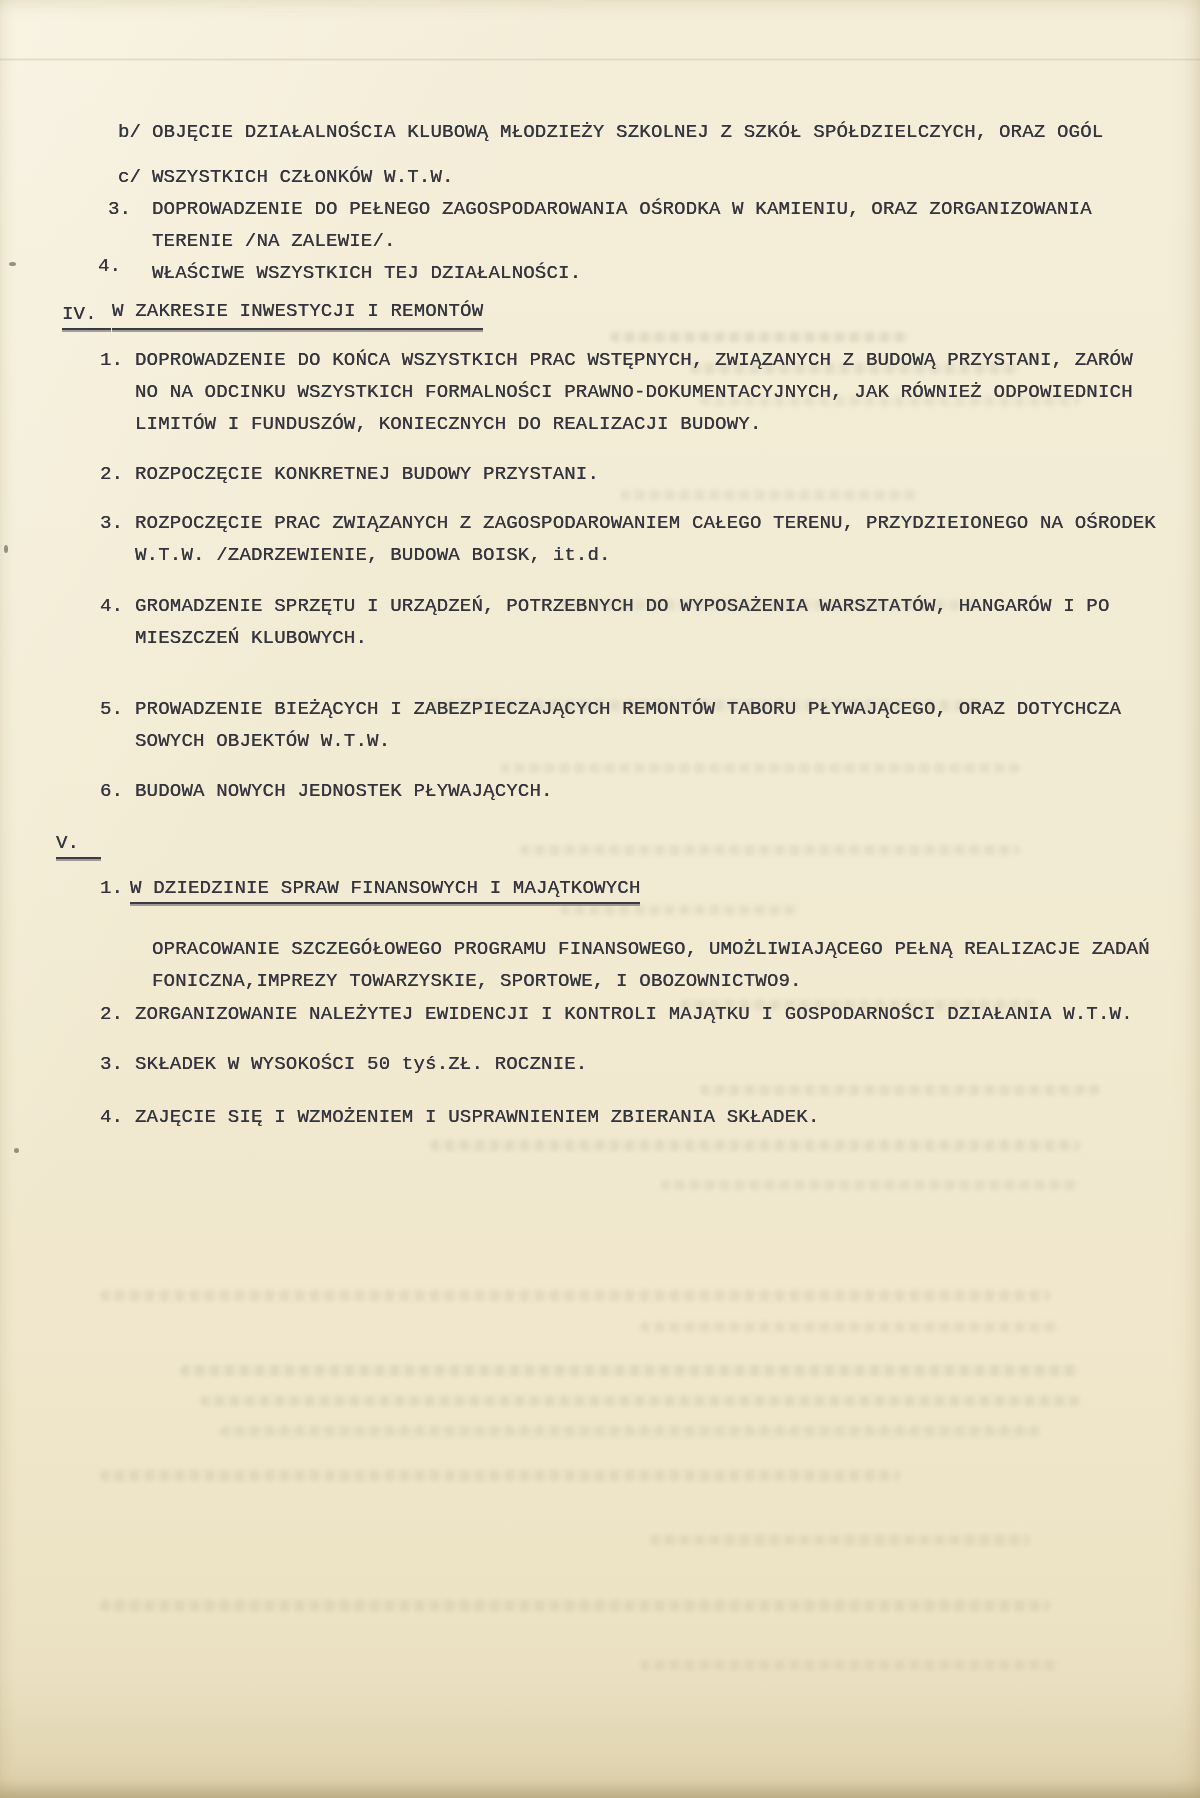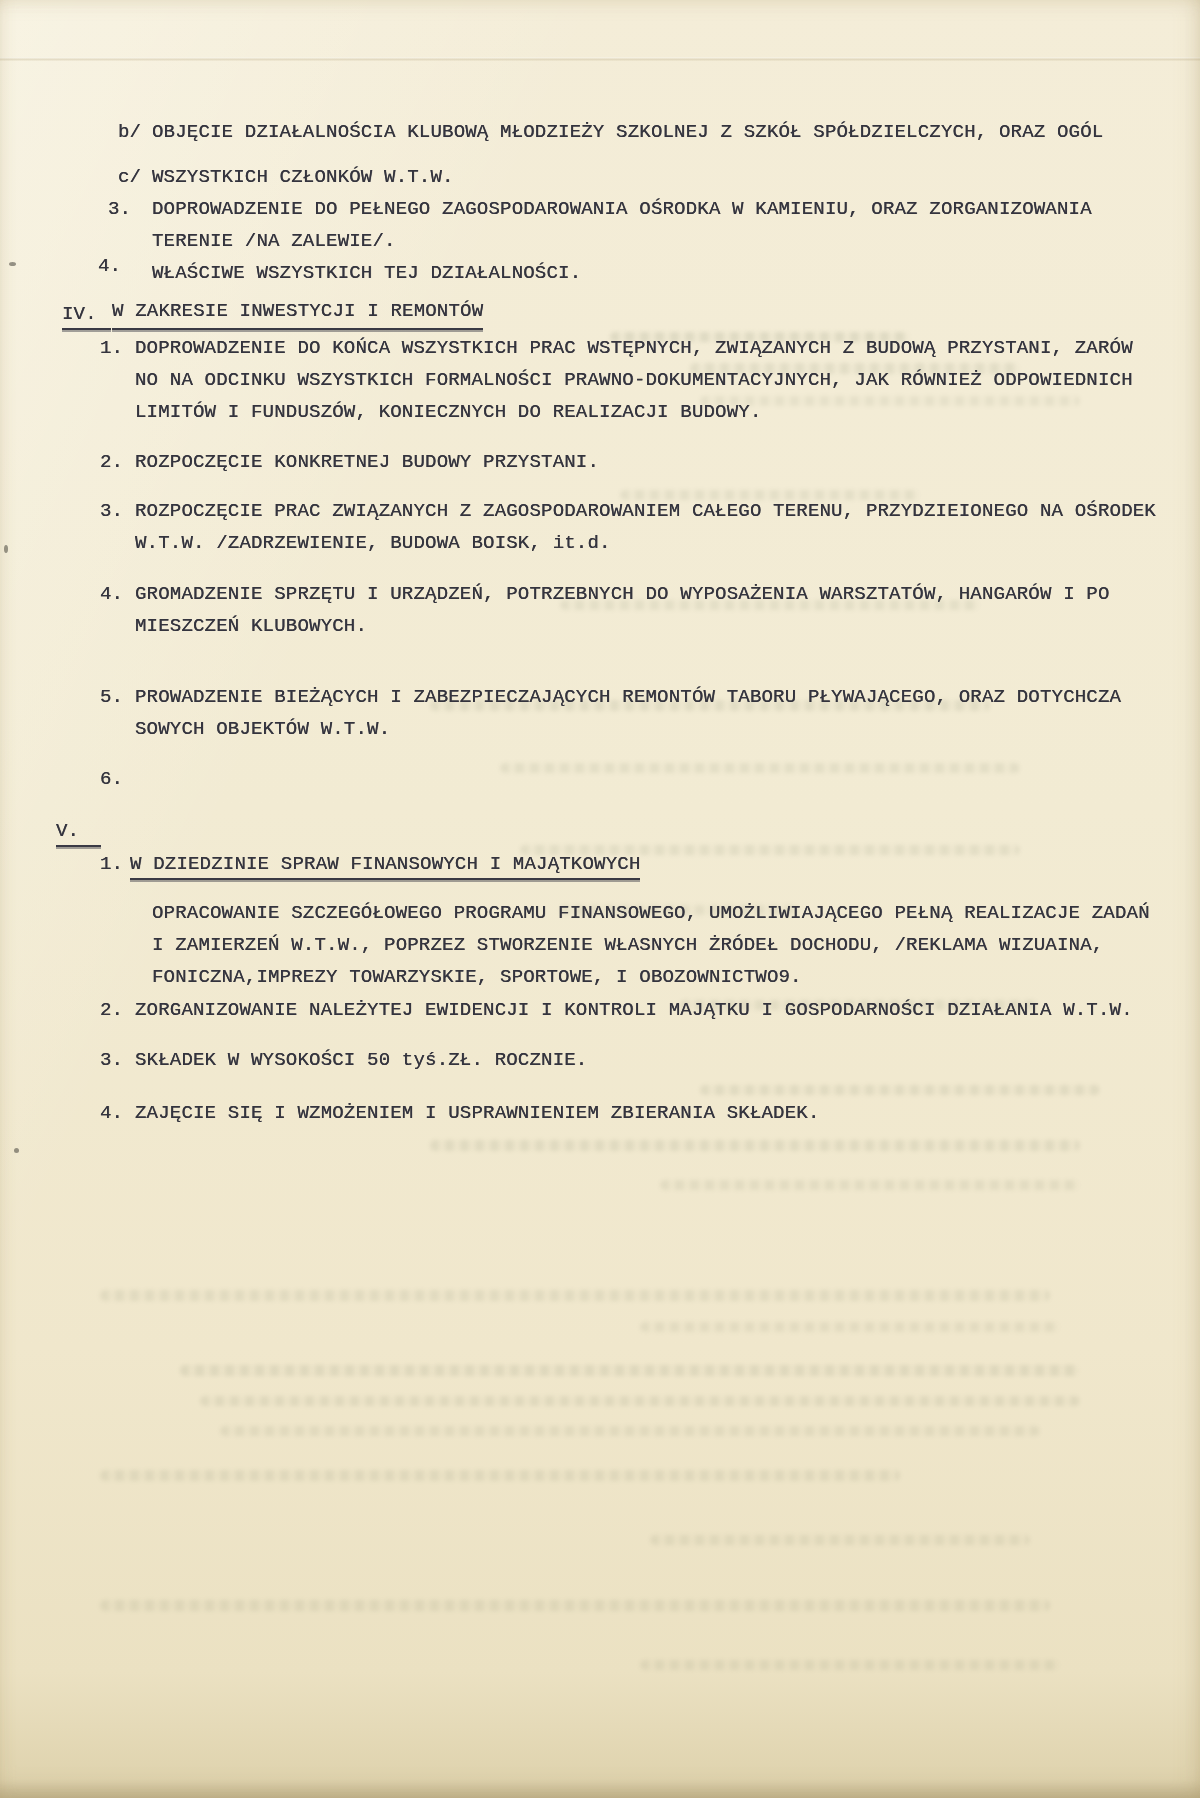--- a/index.html
+++ b/index.html
@@ -41,21 +41,21 @@
   .il-c{margin-left:118px;margin-top:13px;} .il-c .marker{width:34px;}
   .il-3{margin-left:108px;} .il-3 .marker{width:44px;}
   .il-4{margin-left:98px;} .il-4 .marker{width:54px;}
   .raised{position:relative;top:-7px;}
   .sec-head{display:flex;margin-left:62px;margin-top:9px;}
   .sec-head .marker{width:50px;}
   .ul{
     display:inline-block;line-height:26px;
     border-bottom:2px solid #3a3a44;
     box-shadow:0 2px 0 0 rgba(58,58,68,0.45);
-    padding-bottom:1px;margin-bottom:1px;
+    padding-bottom:1px;margin-bottom:13px;
   }
   .ul-num{padding-right:14px;}
   .iv-item{margin-left:100px;} .iv-item .marker{width:35px;}
   .mt18{margin-top:18px;} .mt17{margin-top:17px;} .mt19{margin-top:19px;}
   .mt39{margin-top:39px;}
   .mt21{margin-top:21px;} .mt1{margin-top:1px;}
   .v-num{margin-left:56px;margin-top:20px;}
   .v-num .ul{padding-right:22px;}
   .v-sub{margin-left:100px;} .v-sub .marker{width:30px;}
   .v-para{margin-left:152px;margin-top:16px;}
@@ -171,36 +171,38 @@
     <div class="item iv-item mt39">
       <span class="marker">5.</span>
       <div class="lines">
         <div class="line">PROWADZENIE BIEŻĄCYCH I ZABEZPIECZAJĄCYCH REMONTÓW TABORU PŁYWAJĄCEGO, ORAZ DOTYCHCZA</div>
         <div class="line">SOWYCH OBJEKTÓW W.T.W.</div>
       </div>
     </div>
 
     <div class="item iv-item mt18">
       <span class="marker">6.</span>
+      <div class="lines">
+        <div class="line">BUDOWA NOWYCH JEDNOSTEK PŁYWAJĄCYCH.</div>
+      </div>
     </div>
 
     <div class="v-num">
       <span class="ul">V.</span>
     </div>
 
     <div class="item v-sub">
       <span class="marker">1.</span>
       <div class="lines">
         <div class="line"><span class="ul">W DZIEDZINIE SPRAW FINANSOWYCH I MAJĄTKOWYCH</span></div>
       </div>
     </div>
 
     <div class="v-para">
       <div class="line">OPRACOWANIE SZCZEGÓŁOWEGO PROGRAMU FINANSOWEGO, UMOŻLIWIAJĄCEGO PEŁNĄ REALIZACJE ZADAŃ</div>
-      <div class="line">I ZAMIERZEŃ W.T.W., POPRZEZ STWORZENIE WŁASNYCH ŻRÓDEŁ DOCHODU, /REKLAMA WIZUAINA,</div>
       <div class="line">FONICZNA,IMPREZY TOWARZYSKIE, SPORTOWE, I OBOZOWNICTWO9.</div>
     </div>
 
     <div class="item iv-item mt1">
       <span class="marker">2.</span>
       <div class="lines">
         <div class="line">ZORGANIZOWANIE NALEŻYTEJ EWIDENCJI I KONTROLI MAJĄTKU I GOSPODARNOŚCI DZIAŁANIA W.T.W.</div>
       </div>
     </div>
 

